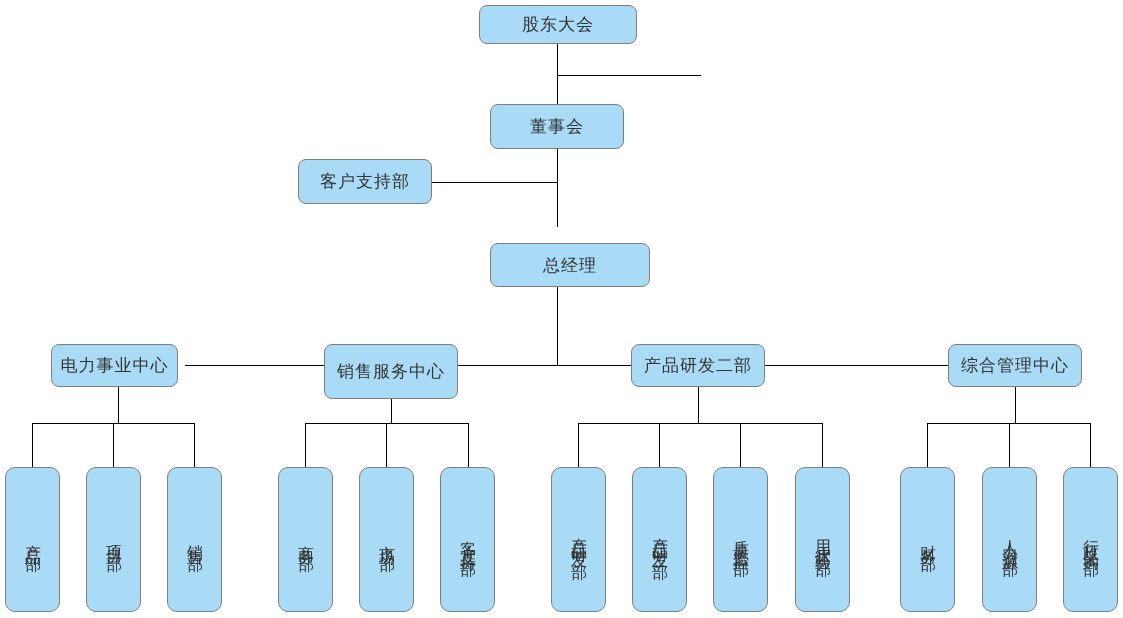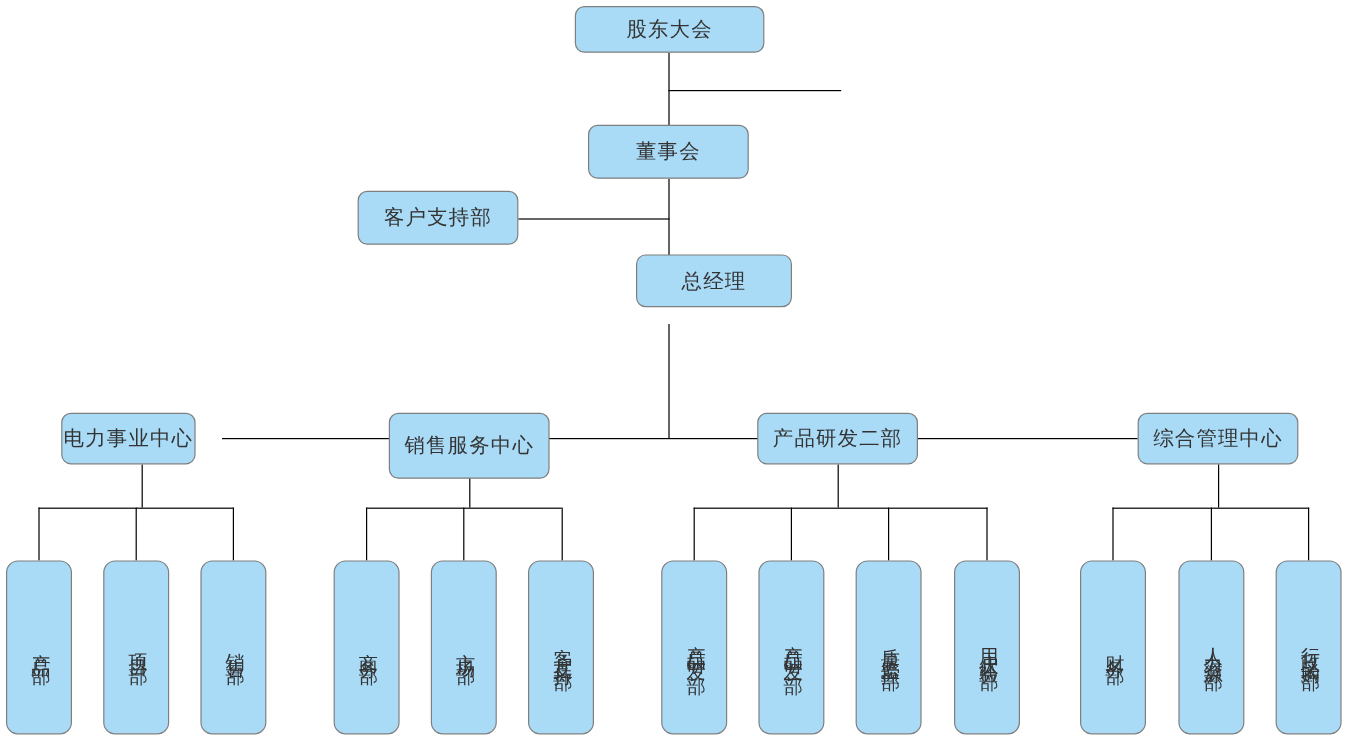--- a/index.html
+++ b/index.html
@@ -75,23 +75,23 @@
 
   <div class="line vline" style="left:1015px; top:387px; height:36px;"></div>
   <div class="line hline" style="left:927px;  top:423px; width:164px;"></div>
   <div class="line vline" style="left:927px;  top:423px; height:44px;"></div>
   <div class="line vline" style="left:1009px; top:423px; height:44px;"></div>
   <div class="line vline" style="left:1090px; top:423px; height:44px;"></div>
 
   <div class="node" style="left:479px; top:5px;   width:158px; height:39px;">股东大会</div>
   <div class="node" style="left:490px; top:104px; width:134px; height:45px;">董事会</div>
   <div class="node" style="left:298px; top:159px; width:134px; height:45px;">客户支持部</div>
-  <div class="node" style="left:490px; top:212px; width:130px; height:44px;margin-left:40px;">总经理</div>
+  <div class="node" style="left:490px; top:243px; width:160px; height:44px;">总经理</div>
 
-  <div class="node" style="left:51px;  top:344px; width:112px; height:43px;">电力事业中心</div>
+  <div class="node" style="left:51px;  top:344px; width:127px; height:43px;">电力事业中心</div>
   <div class="node" style="left:324px; top:344px; width:134px; height:55px;">销售服务中心</div>
   <div class="node" style="left:631px; top:344px; width:134px; height:43px;">产品研发二部</div>
   <div class="node" style="left:948px; top:344px; width:134px; height:43px;">综合管理中心</div>
 
   <div class="node vnode" style="left:5px;   top:467px; width:55px; height:145px;">产品部</div>
   <div class="node vnode" style="left:86px;  top:467px; width:55px; height:145px;">项目部</div>
   <div class="node vnode" style="left:167px; top:467px; width:55px; height:145px;">销售部</div>
 
   <div class="node vnode" style="left:278px; top:467px; width:55px; height:145px;">商务部</div>
   <div class="node vnode" style="left:359px; top:467px; width:55px; height:145px;">市场部</div>

